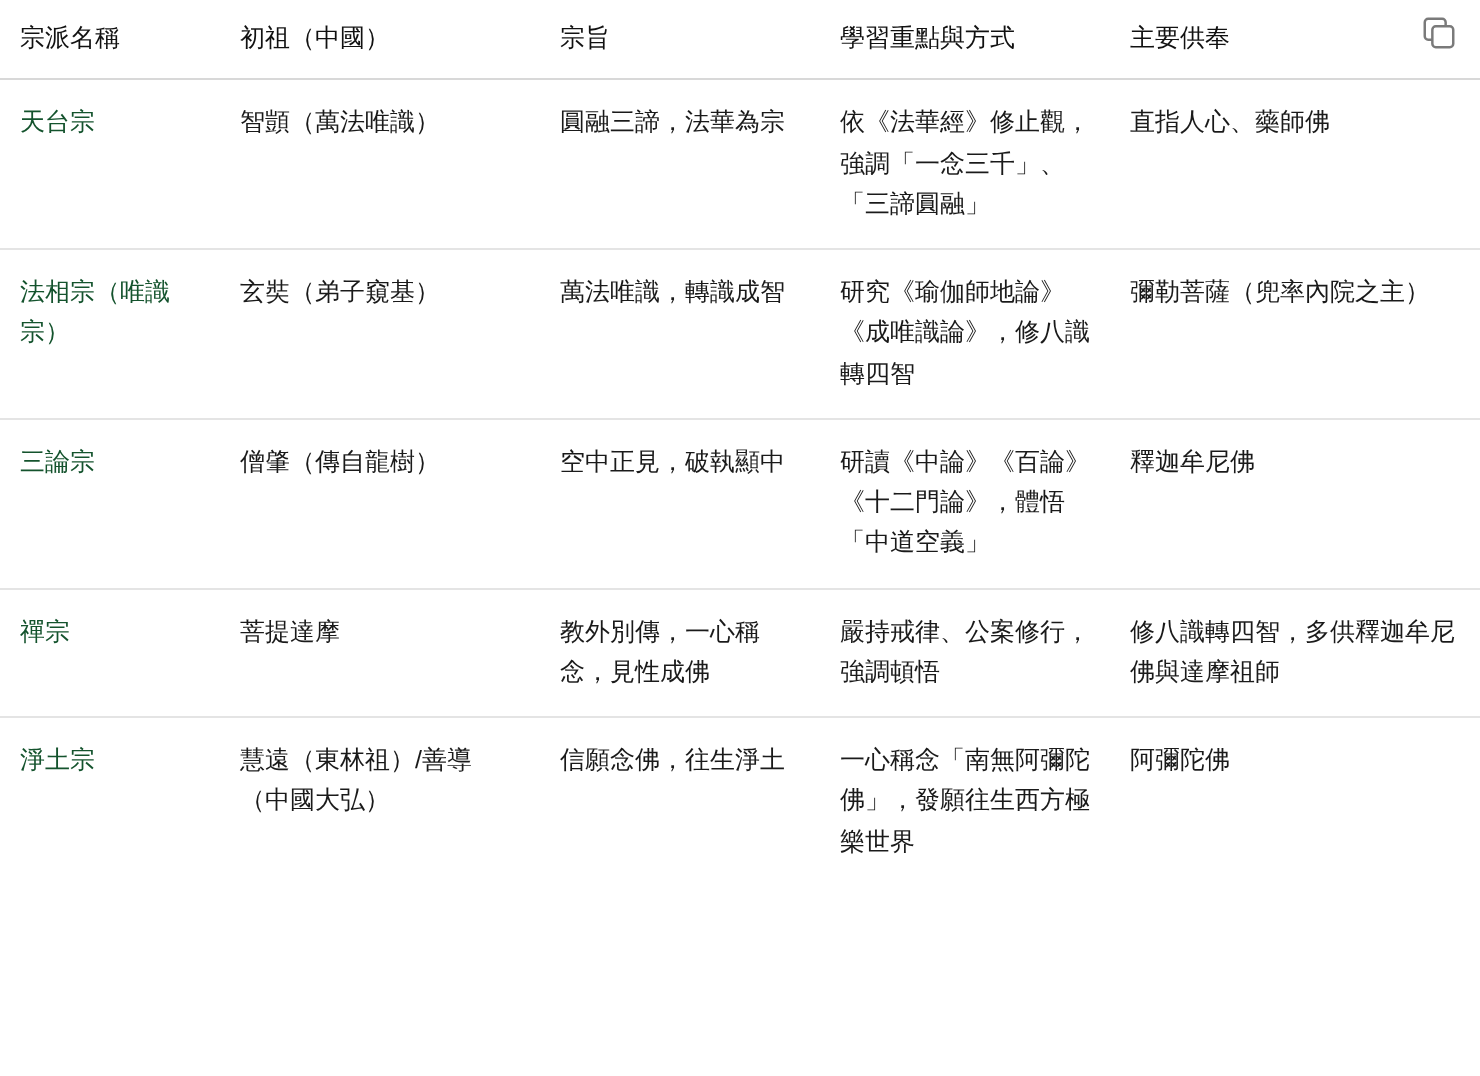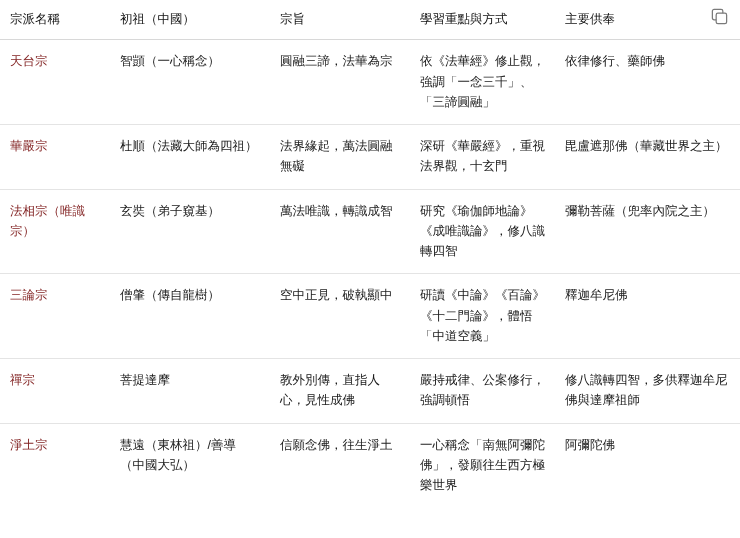--- a/index.html
+++ b/index.html
@@ -42,21 +42,21 @@
     word-break: break-word;
   }
   table.grid thead th {
     border-bottom: 1px solid #d8d8d8;
     padding-top: 9px;
     padding-bottom: 10px;
     color: #111;
     font-size: 12.5px;
   }
   table.grid tbody td:first-child {
-    color: #7f1d1d;
+    color: #14532d;
   }
   table.grid tbody tr:last-child td {
     border-bottom: none;
   }
   .copy-icon {
     position: absolute;
     top: 7px;
     right: 8px;
     width: 19px;
     height: 19px;
@@ -89,50 +89,43 @@
         <th>宗派名稱</th>
         <th>初祖（中國）</th>
         <th>宗旨</th>
         <th>學習重點與方式</th>
         <th>主要供奉</th>
       </tr>
     </thead>
     <tbody>
       <tr>
         <td>天台宗</td>
-        <td>智顗（一心稱念）</td>
+        <td>智顗（萬法唯識）</td>
         <td>圓融三諦，法華為宗</td>
         <td>依《法華經》修止觀，強調「一念三千」、「三諦圓融」</td>
-        <td>依律修行、藥師佛</td>
-      </tr>
-      <tr>
-        <td>華嚴宗</td>
-        <td>杜順（法藏大師為四祖）</td>
-        <td>法界緣起，萬法圓融無礙</td>
-        <td>深研《華嚴經》，重視法界觀，十玄門</td>
-        <td>毘盧遮那佛（華藏世界之主）</td>
+        <td>直指人心、藥師佛</td>
       </tr>
       <tr>
         <td>法相宗（唯識宗）</td>
         <td>玄奘（弟子窺基）</td>
         <td>萬法唯識，轉識成智</td>
         <td>研究《瑜伽師地論》《成唯識論》，修八識轉四智</td>
         <td>彌勒菩薩（兜率內院之主）</td>
       </tr>
       <tr>
         <td>三論宗</td>
         <td>僧肇（傳自龍樹）</td>
         <td>空中正見，破執顯中</td>
         <td>研讀《中論》《百論》《十二門論》，體悟「中道空義」</td>
         <td>釋迦牟尼佛</td>
       </tr>
       <tr>
         <td>禪宗</td>
         <td>菩提達摩</td>
-        <td>教外別傳，直指人心，見性成佛</td>
+        <td>教外別傳，一心稱念，見性成佛</td>
         <td>嚴持戒律、公案修行，強調頓悟</td>
         <td>修八識轉四智，多供釋迦牟尼佛與達摩祖師</td>
       </tr>
       <tr>
         <td>淨土宗</td>
         <td>慧遠（東林祖）/善導（中國大弘）</td>
         <td>信願念佛，往生淨土</td>
         <td>一心稱念「南無阿彌陀佛」，發願往生西方極樂世界</td>
         <td>阿彌陀佛</td>
       </tr>

